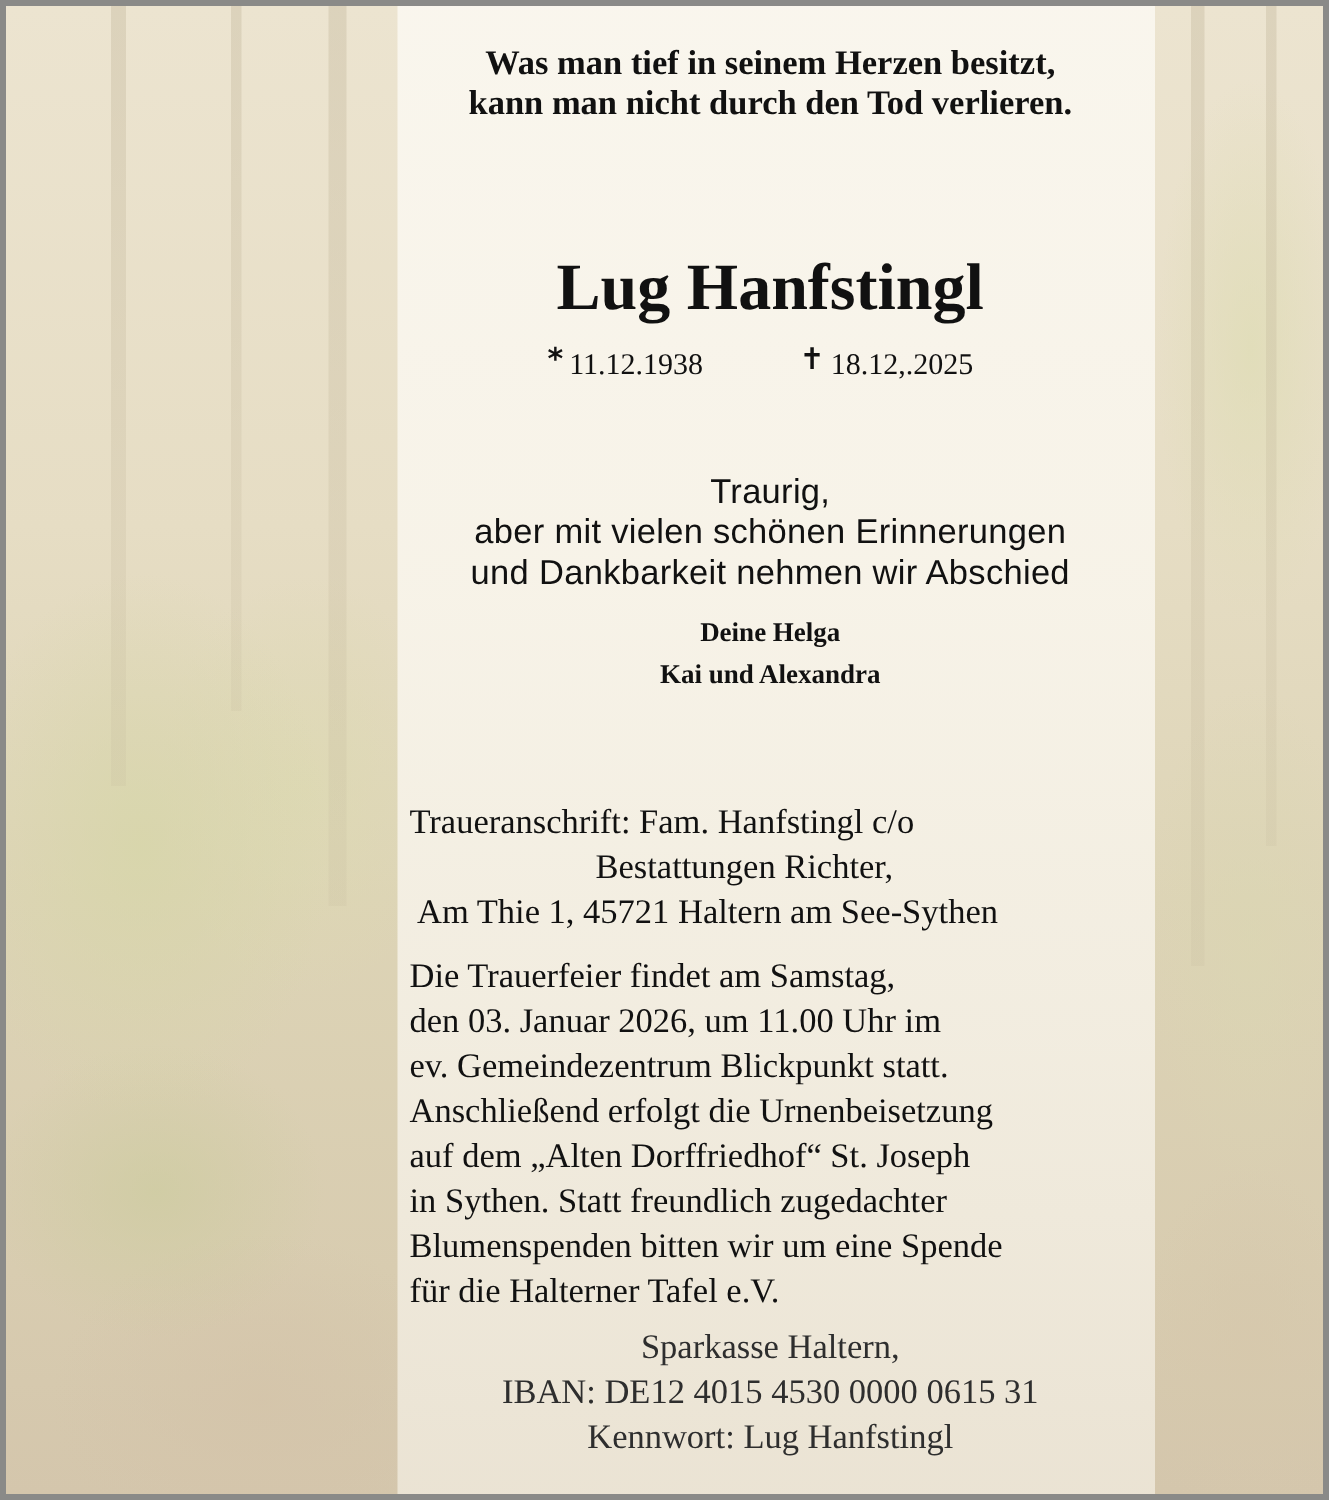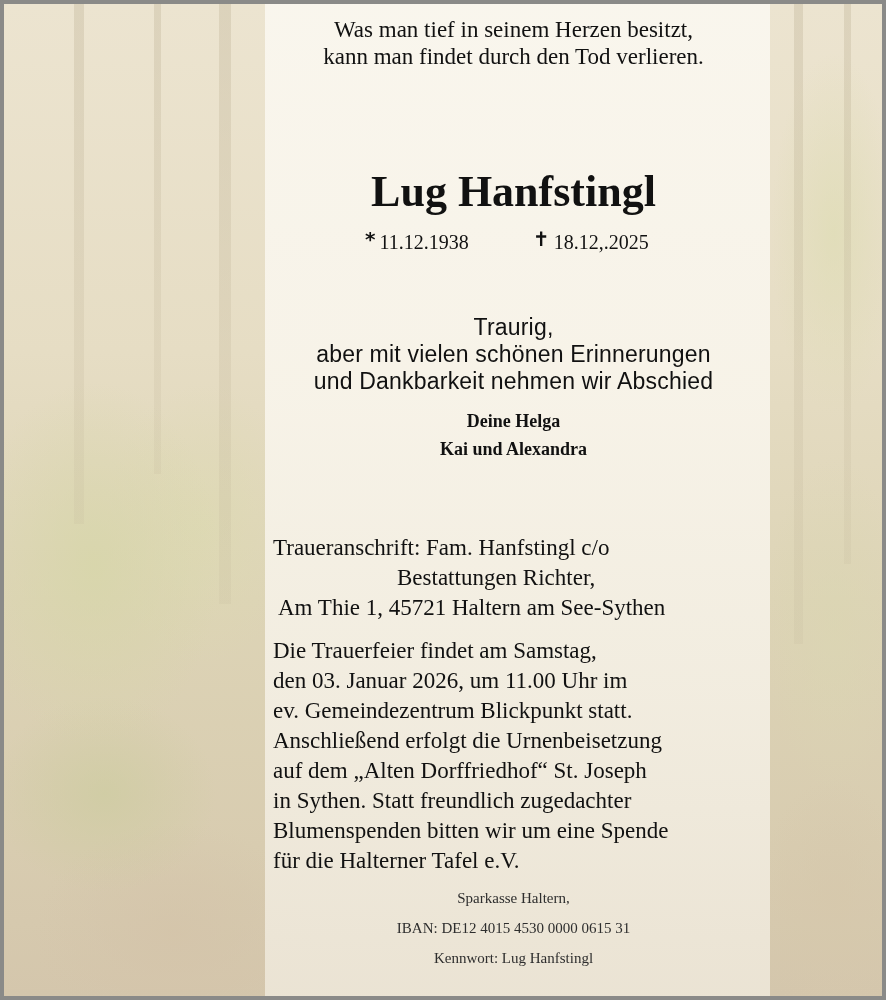--- a/index.html
+++ b/index.html
@@ -49,26 +49,27 @@
       position: absolute;
       left: 261px;
       top: 0;
       width: 505px;
       height: 992px;
       font-family: "Liberation Serif", serif;
       color: #111;
     }
     .quote {
       position: absolute;
-      top: 16px;
+      top: 28px;
       left: 0;
       width: 505px;
       text-align: center;
       font-size: 23px;
       line-height: 27px;
+      font-weight: bold;
     }
     .name {
       position: absolute;
       top: 170px;
       left: 0;
       width: 505px;
       text-align: center;
       font-size: 44px;
       font-weight: bold;
       line-height: 44px;
@@ -138,41 +139,41 @@
       font-size: 23px;
       line-height: 30px;
     }
     .ceremony div { white-space: nowrap; }
     .bank {
       position: absolute;
       top: 883px;
       left: 0;
       width: 505px;
       text-align: center;
-      font-size: 15px;
+      font-size: 23px;
       line-height: 30px;
       color: #2e2e2e;
     }
   </style>
 </head>
 <body>
 
 <div class="frame">
   <div class="trunk" style="left:70px;height:520px;"></div>
   <div class="trunk" style="left:150px;height:470px;width:7px;"></div>
   <div class="trunk" style="left:215px;height:600px;width:12px;"></div>
   <div class="trunk" style="left:790px;height:640px;width:9px;"></div>
   <div class="trunk" style="left:840px;height:560px;width:7px;"></div>
   <div class="panel"></div>
 </div>
 
 <div class="content">
   <div class="quote">
     <div>Was man tief in seinem Herzen besitzt,</div>
-    <div>kann man findet durch den Tod verlieren.</div>
+    <div>kann man nicht durch den Tod verlieren.</div>
   </div>
 
   <div class="name">Lug Hanfstingl</div>
 
   <div class="dates">
     <span class="birth">
       <span class="sym">*</span><span>11.12.1938</span>
     </span>
     <span class="death">
       <span class="sym">✝</span><span>18.12,.2025</span>

